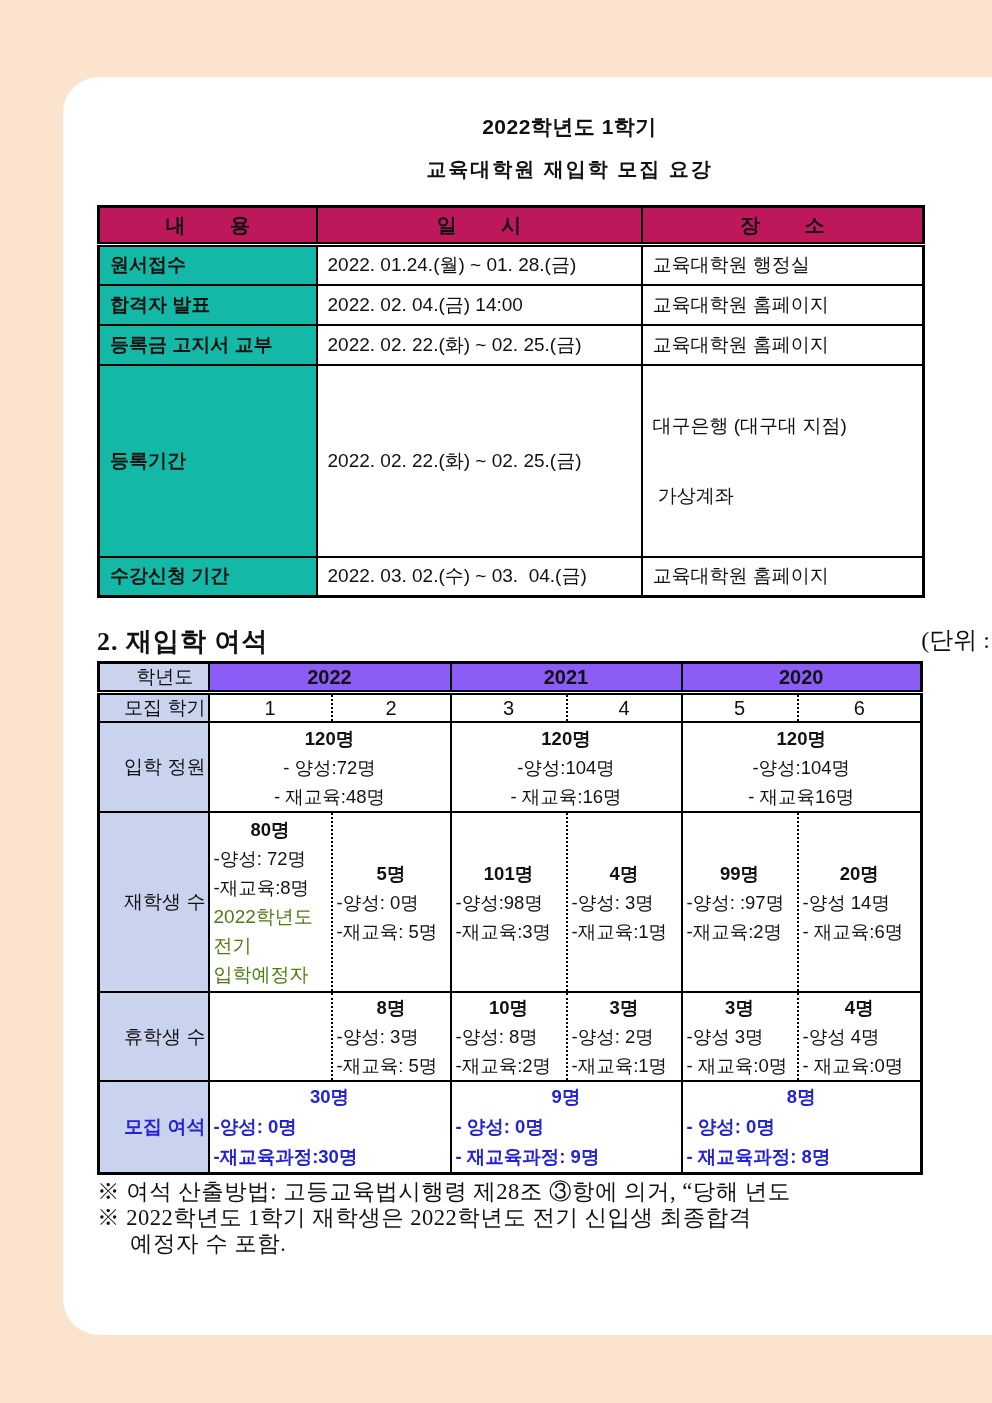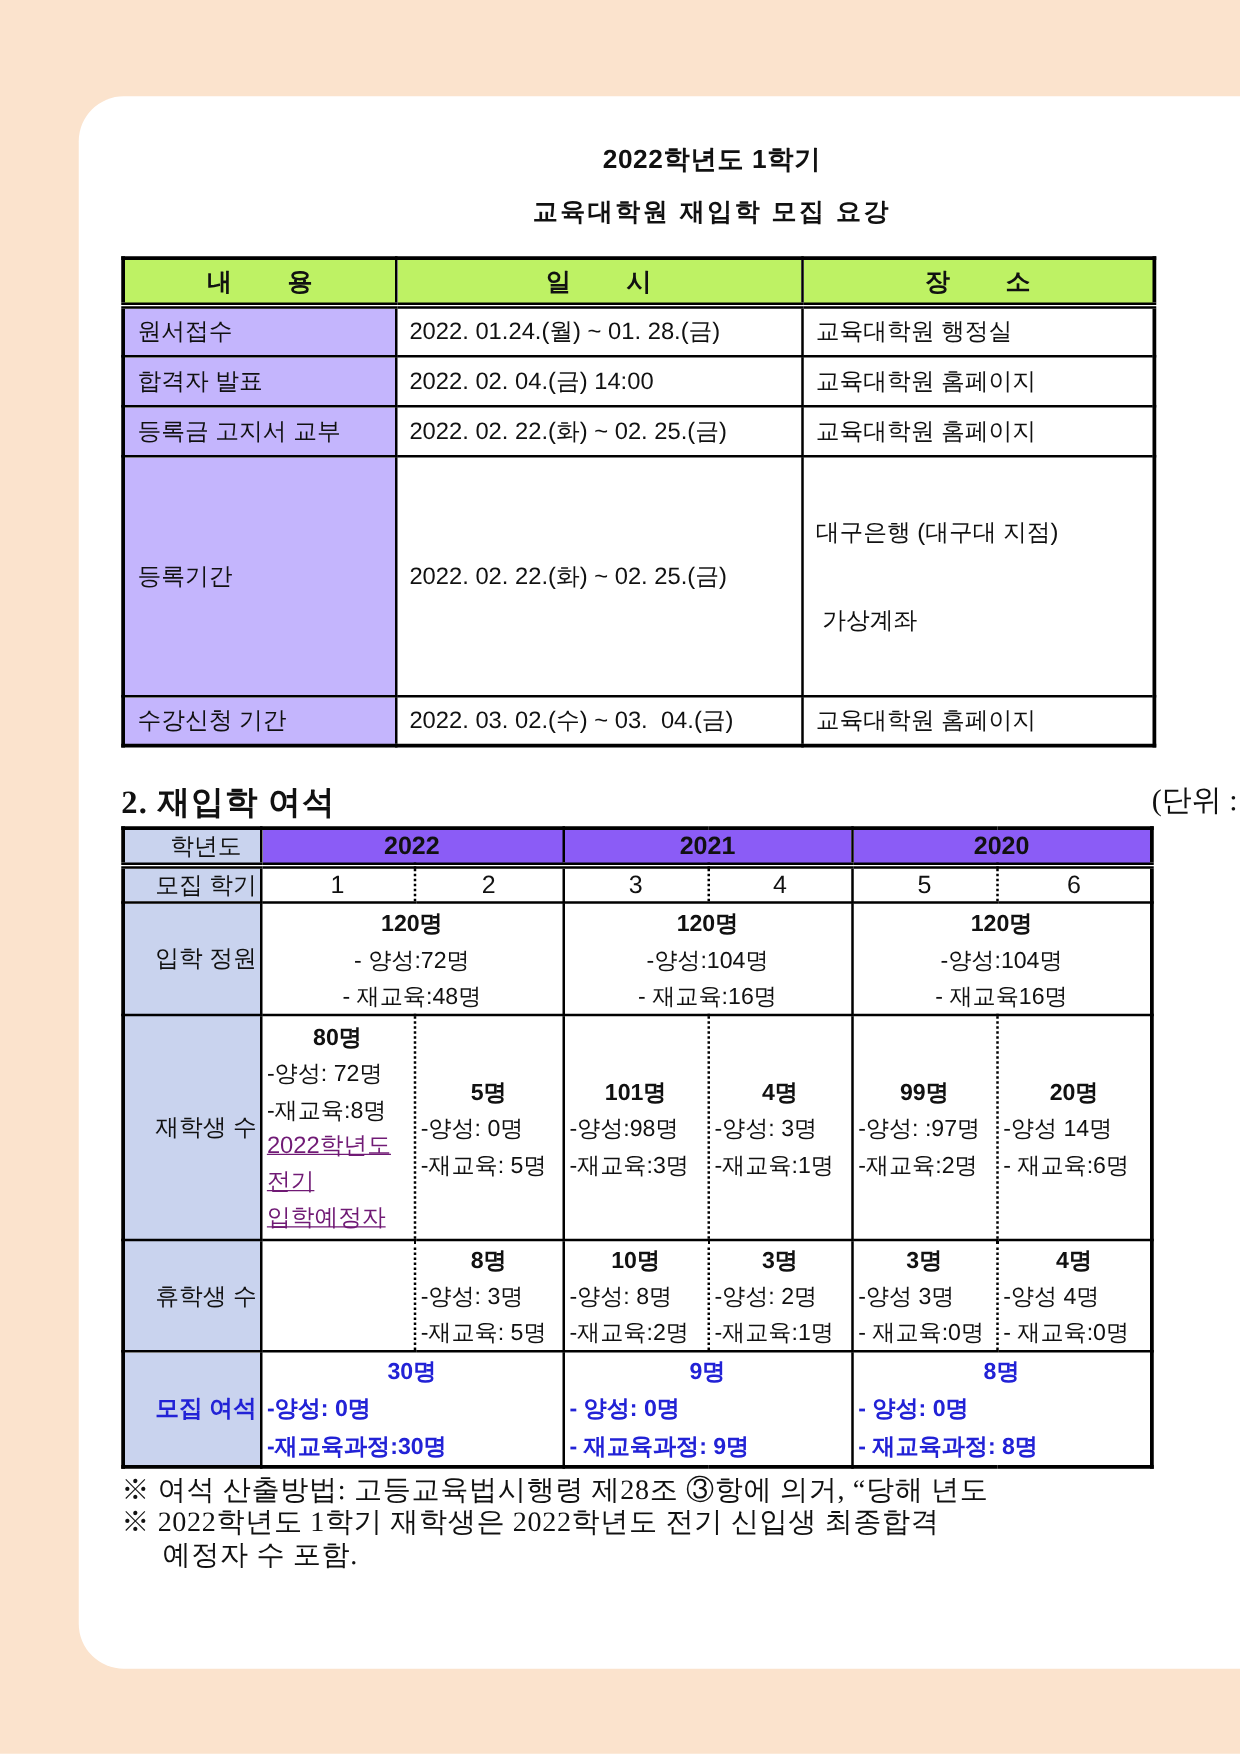--- a/index.html
+++ b/index.html
@@ -57,29 +57,29 @@
     margin-top: 22px;
     border: 3px solid #000;
   }
   .t1 th, .t1 td {
     border: 2px solid #000;
     font-size: 19px;
     white-space: pre-wrap;
     overflow: hidden;
   }
   .t1 th {
-    background: #bef264;
+    background: #be185d;
     font-weight: bold;
     font-size: 20px;
     height: 38px;
     text-align: center;
     border-bottom: 5px double #000;
   }
   .t1 td { height: 40px; padding: 3px 10px; text-align: left; }
-  .t1 td.lbl { background: #c4b5fd; }
+  .t1 td.lbl { background: #14b8a6; font-weight: bold; }
   .t1 tr.tall td { height: 54px; }
   
   .t2 {
     width: 823px;
     border: 3px solid #000;
   }
   .t2 th, .t2 td {
     border: 2px solid #000;
     font-size: 18.5px;
     text-align: center;
@@ -98,21 +98,21 @@
   .t2 tr.quota td { height: 90px; }
   .t2 tr.quota td div { line-height: 29px; }
   .t2 tr.enr td { height: 180px; }
   .t2 tr.leave td { height: 88px; }
   .t2 tr.enr td div, .t2 tr.leave td div { line-height: 29px; }
   .t2 tr.vac td { height: 92px; }
   .t2 tr.vac td div { line-height: 30px; }
   .t2 .tot { font-weight: bold; text-align: center; }
   .t2 .ln { text-align: left; padding-left: 4px; white-space: pre-wrap; }
   .t2 td.cell-top { vertical-align: top; padding-top: 2px; }
-  .t2 .red { color: #701a75; text-align: left; padding-left: 4px; font-size: 19px; text-decoration: underline; }
+  .t2 .red { color: #4d7c0f; text-align: left; padding-left: 4px; font-size: 19px; }
   .t2 .blue, .t2 th.blue { color: #2222d6; font-weight: bold; }
   .t2 .dr { border-right: 2px dotted #000; }
   .t2 .dl { border-left: 2px dotted #000; }
   
   .notes {
     margin-top: 4px;
     font-family: "Liberation Serif", "DejaVu Serif", serif;
     font-size: 22.5px;
     line-height: 26px;
     letter-spacing: 0.5px;

